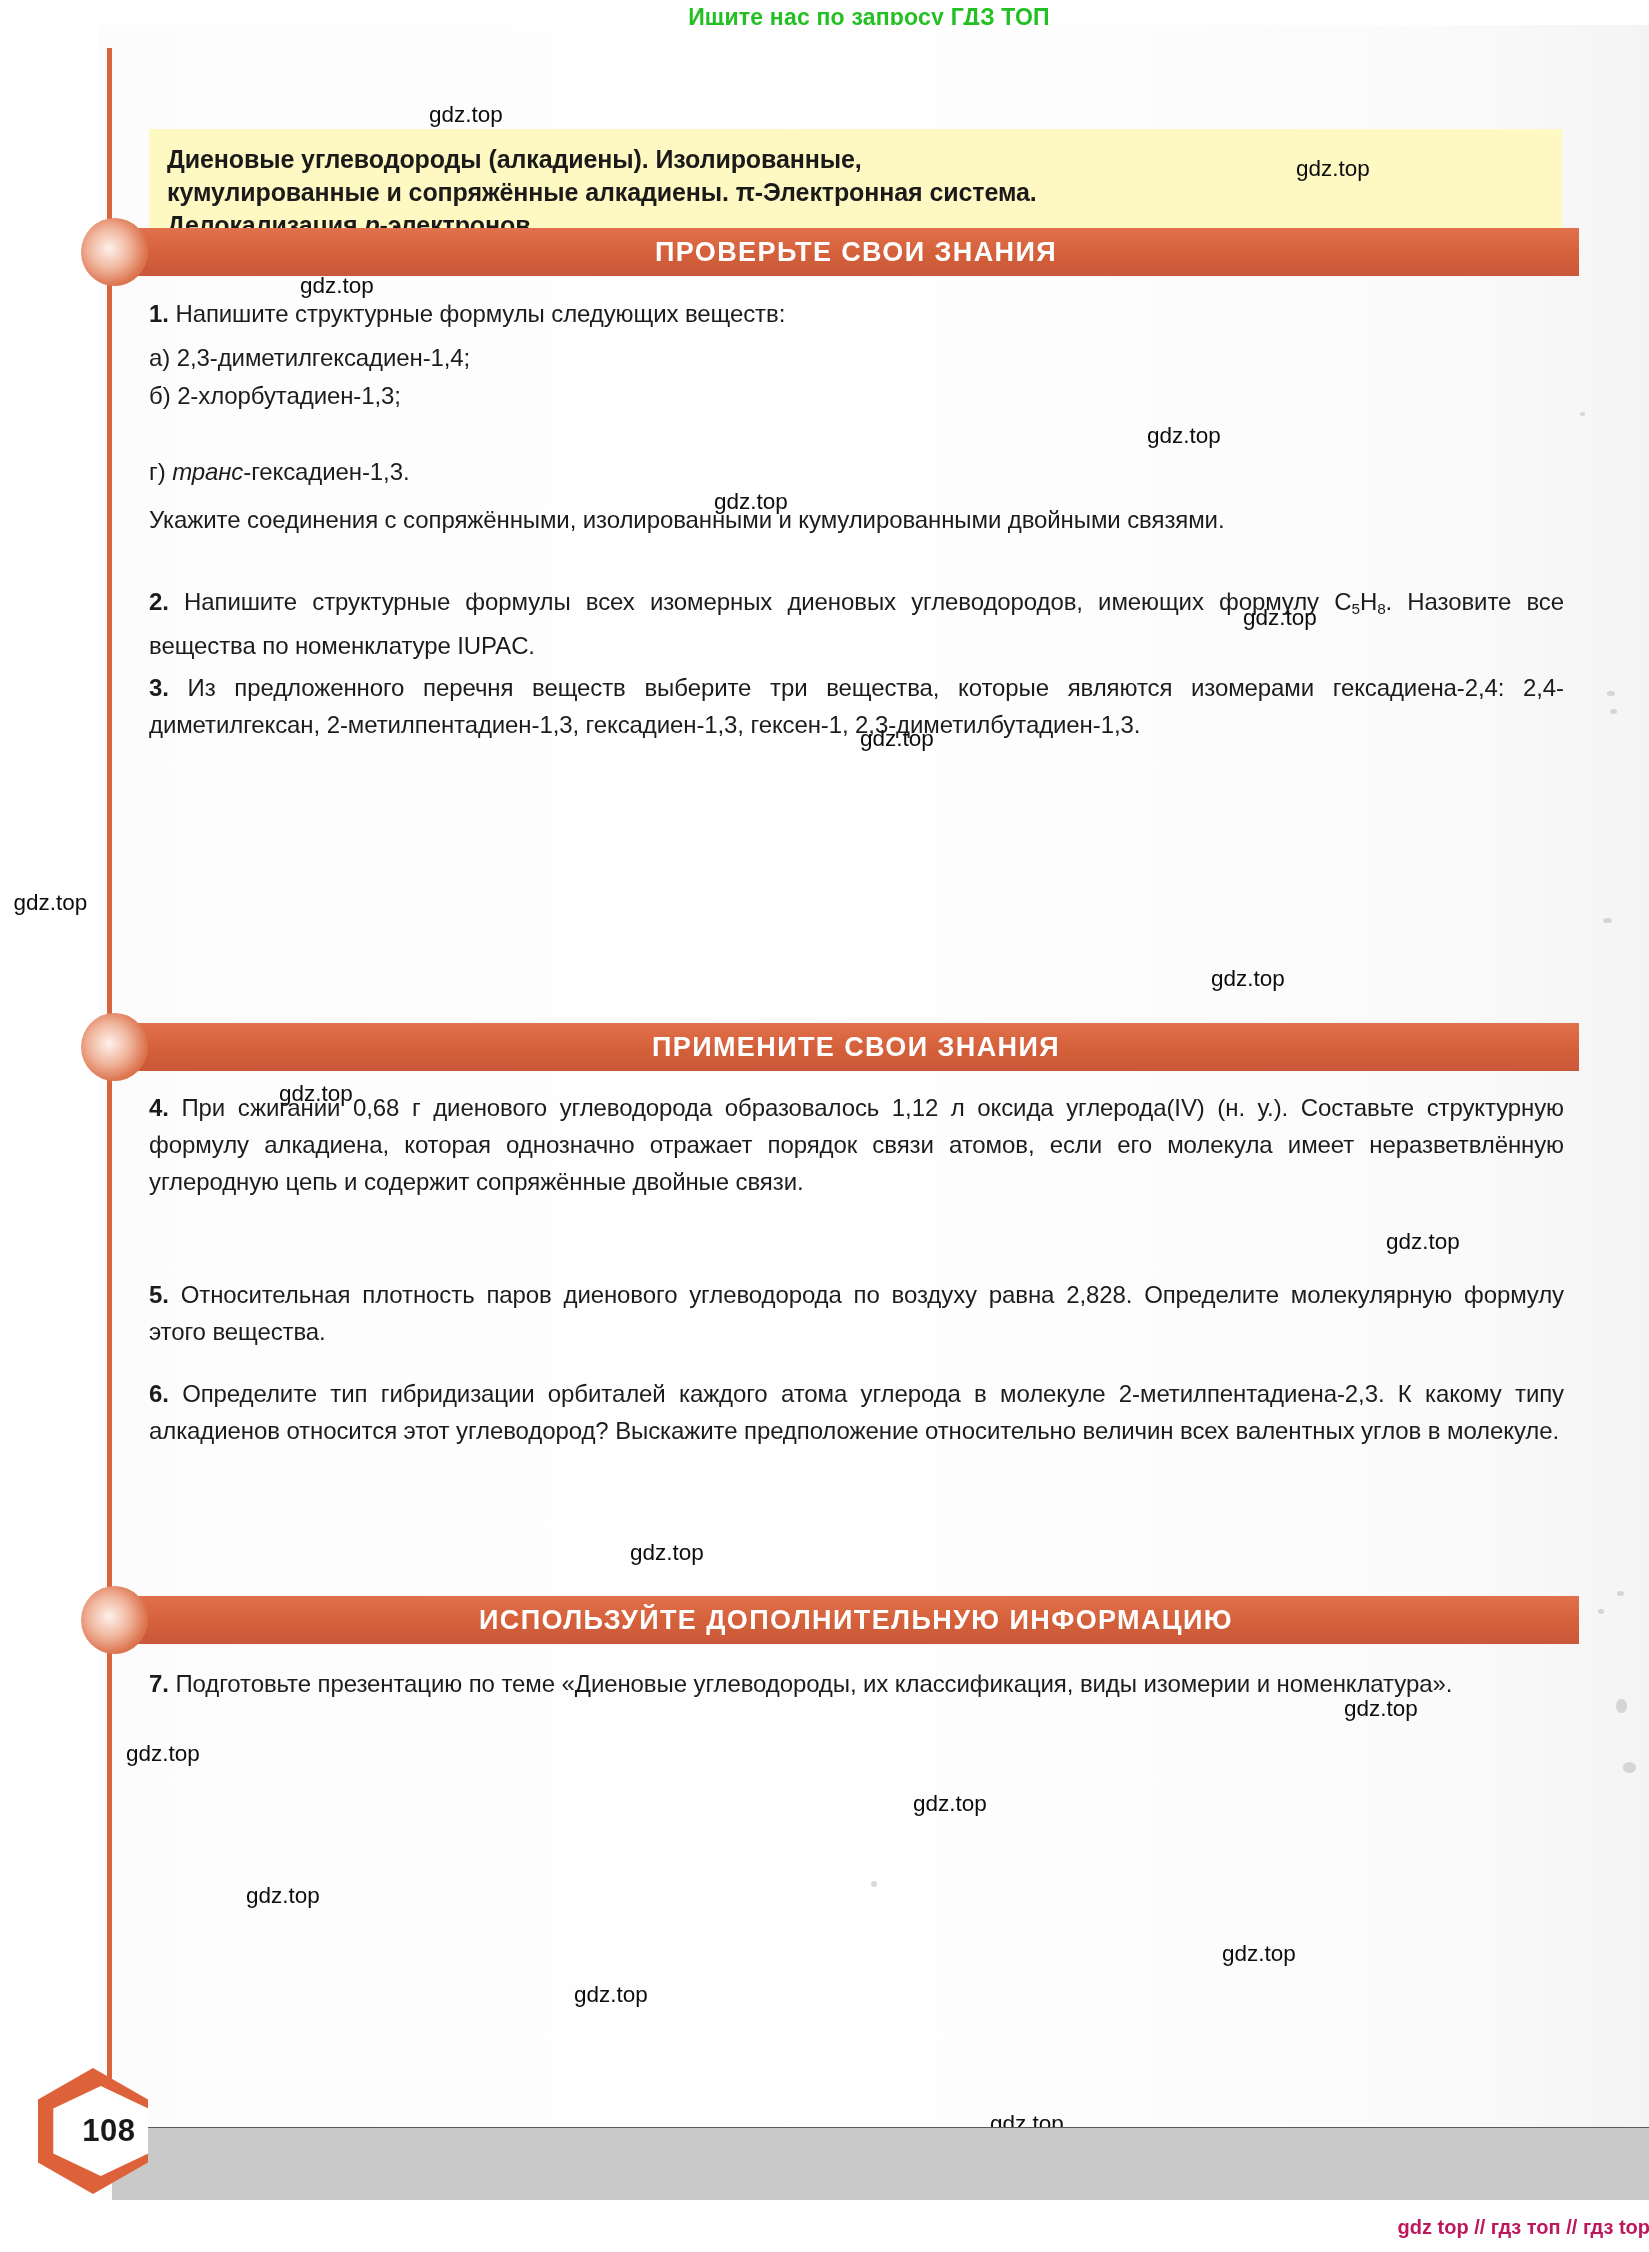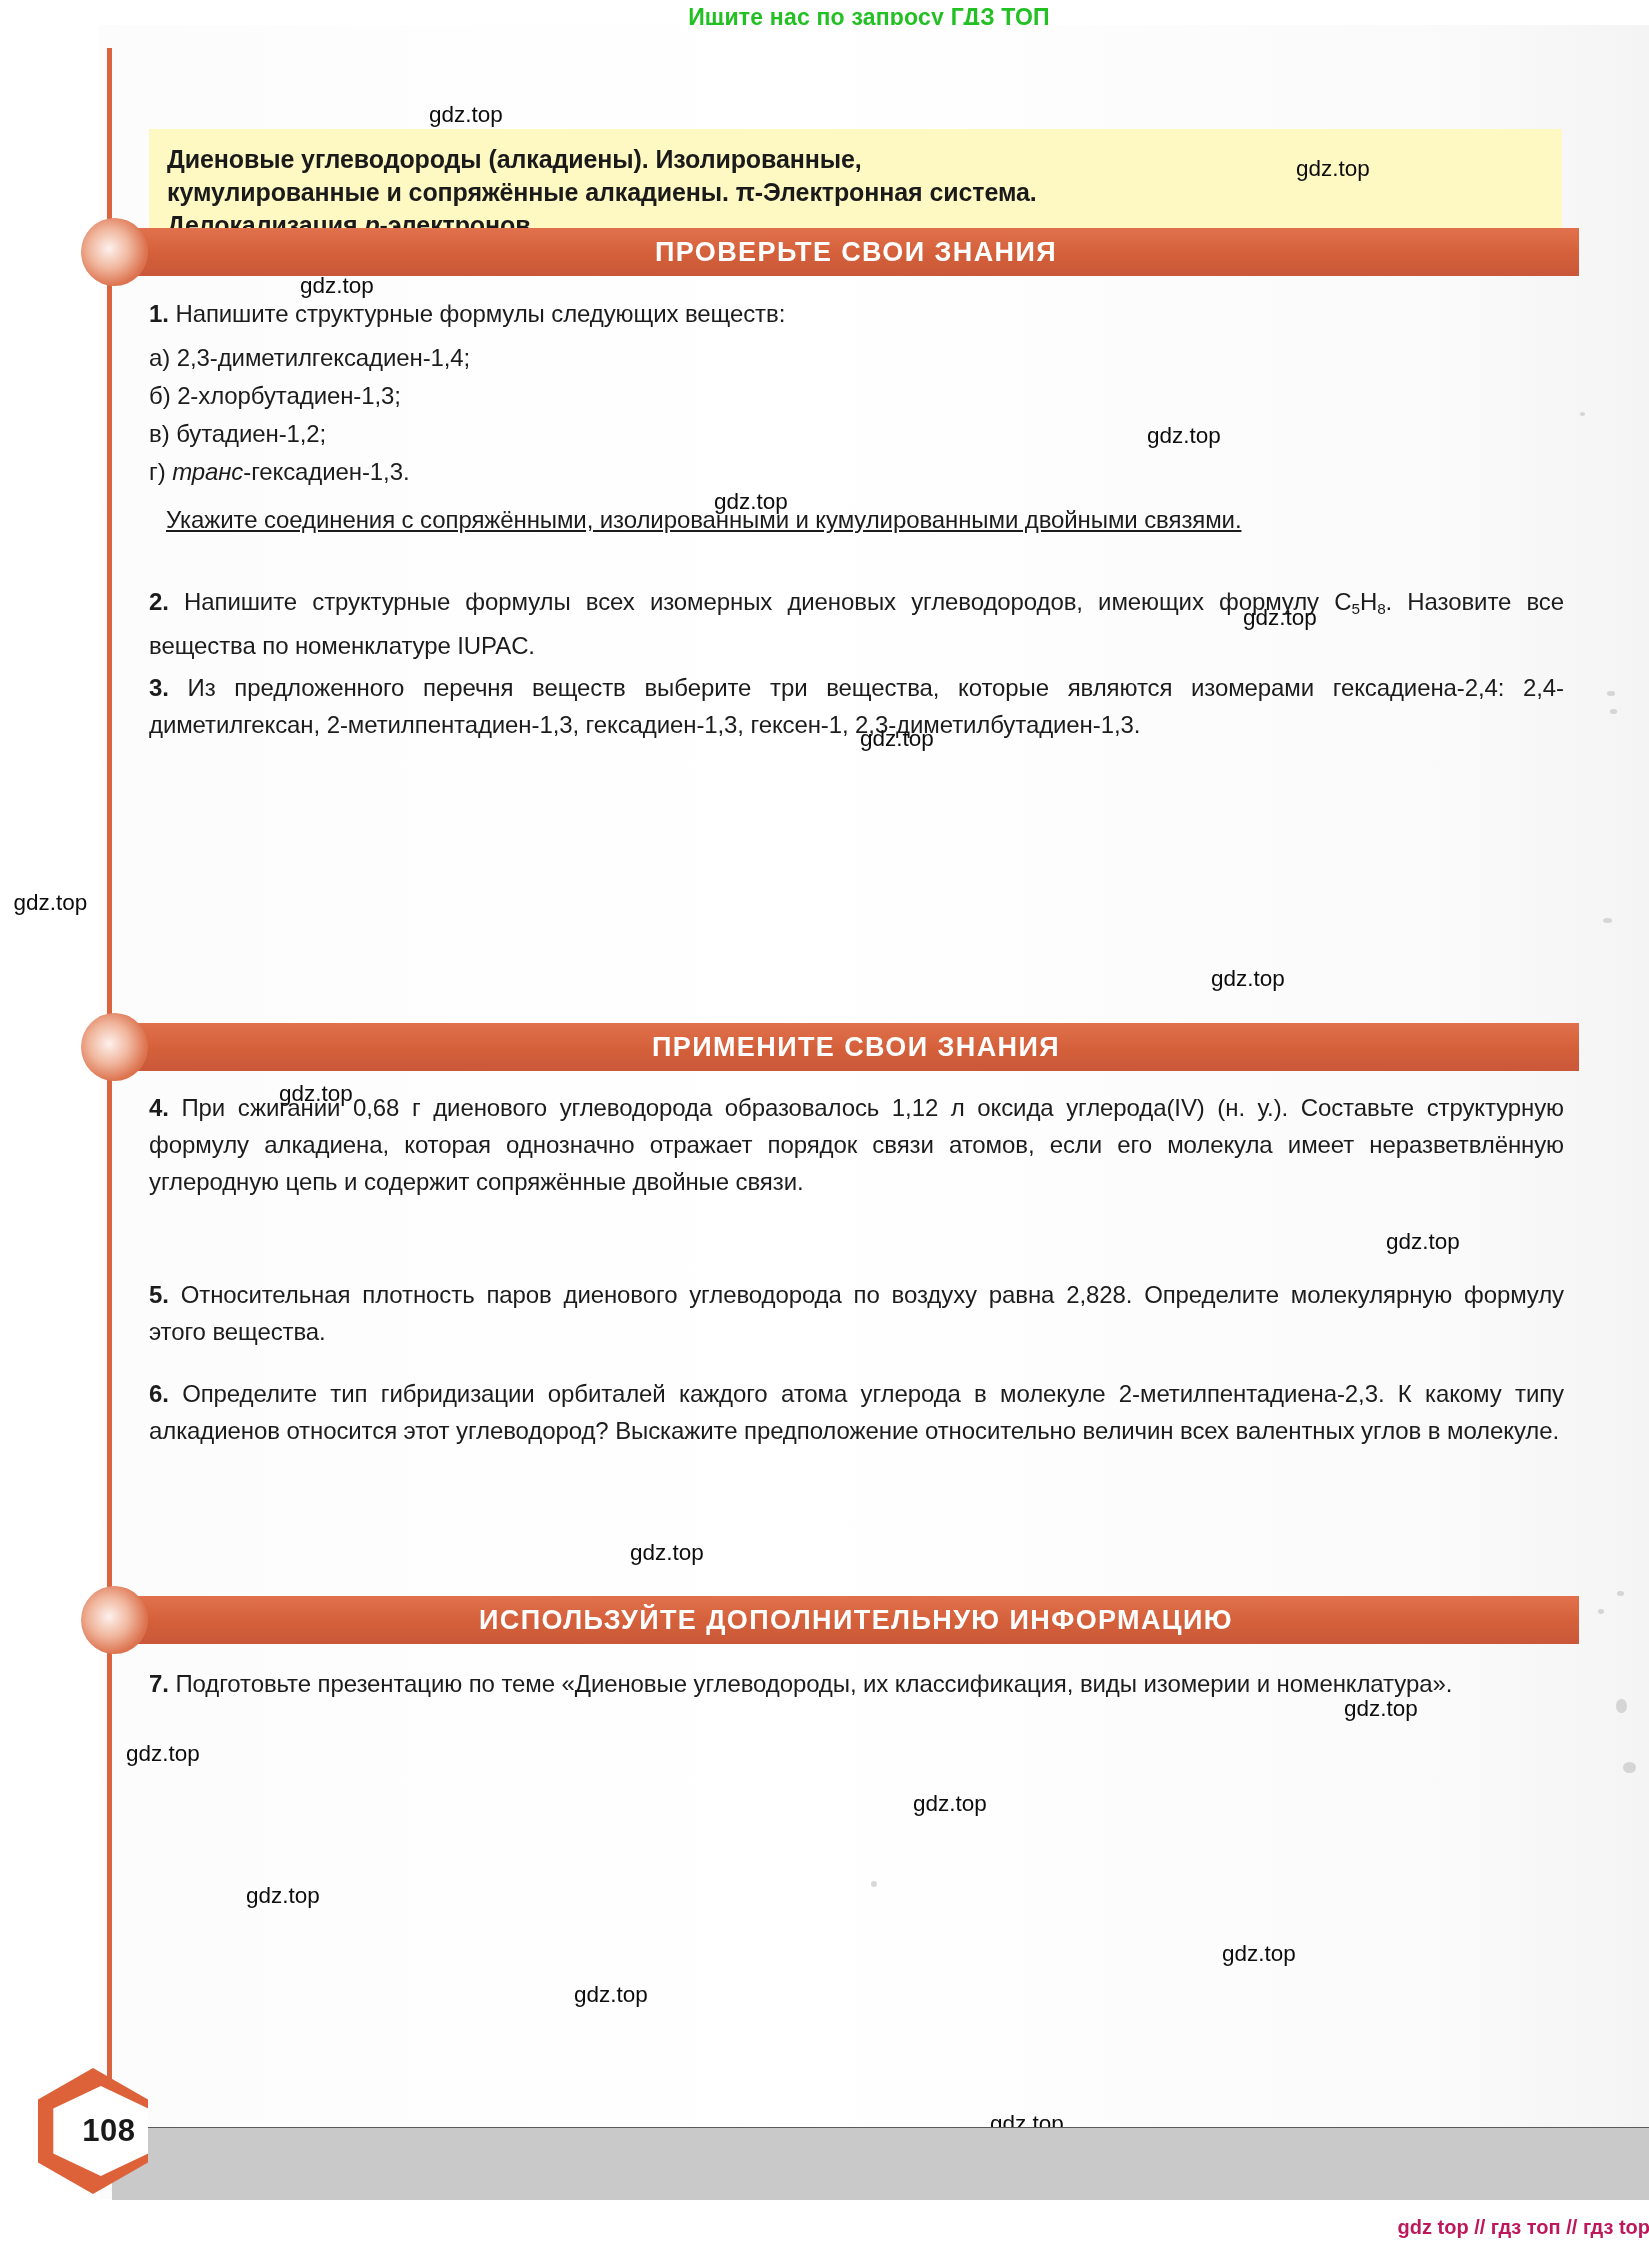--- a/index.html
+++ b/index.html
@@ -243,30 +243,26 @@
     </div>
 
     <div class="qtext" style="left:149px;top:314px;width:810px;">
       <span>а)</span>
       <span>2,3-диметилгексадиен-1,4;</span>
     </div>
     <div class="qtext" style="left:149px;top:352px;width:810px;">
       <span>б)</span>
       <span>2-хлорбутадиен-1,3;</span>
     </div>
-    <div class="qtext" style="left:149px;top:390px;width:810px;">
-      <span>в)</span>
-      <span>бутадиен-1,2;</span>
-    </div>
     <div class="qtext" style="left:149px;top:428px;width:810px;">
       <span>г)</span>
       <i>транс</i><span>-гексадиен-1,3.</span>
     </div>
 
-    <div class="qtext just" style="left:166px;top:476px;width:1415px;text-decoration:underline;">Укажите соединения с сопряжёнными, изолированными и кумулированными двойными связями.</div>
+    <div class="qtext just" style="left:149px;top:476px;width:1415px;">Укажите соединения с сопряжёнными, изолированными и кумулированными двойными связями.</div>
 
     <div class="qtext just" style="left:149px;top:558px;width:1415px;">
       <b>2.</b>
       <span>Напишите структурные формулы всех изомерных диеновых углеводородов, имеющих формулу C</span><sub>5</sub><span>H</span><sub>8</sub><span>. Назовите все вещества по номенклатуре IUPAC.</span>
     </div>
 
     <div class="qtext just" style="left:149px;top:644px;width:1415px;">
       <b>3.</b>
       <span>Из предложенного перечня веществ выберите три вещества, которые являются изомерами гексадиена-2,4: 2,4-диметилгексан, 2-метилпентадиен-1,3, гексадиен-1,3, гексен-1, 2,3-диметилбутадиен-1,3.</span>
     </div>

